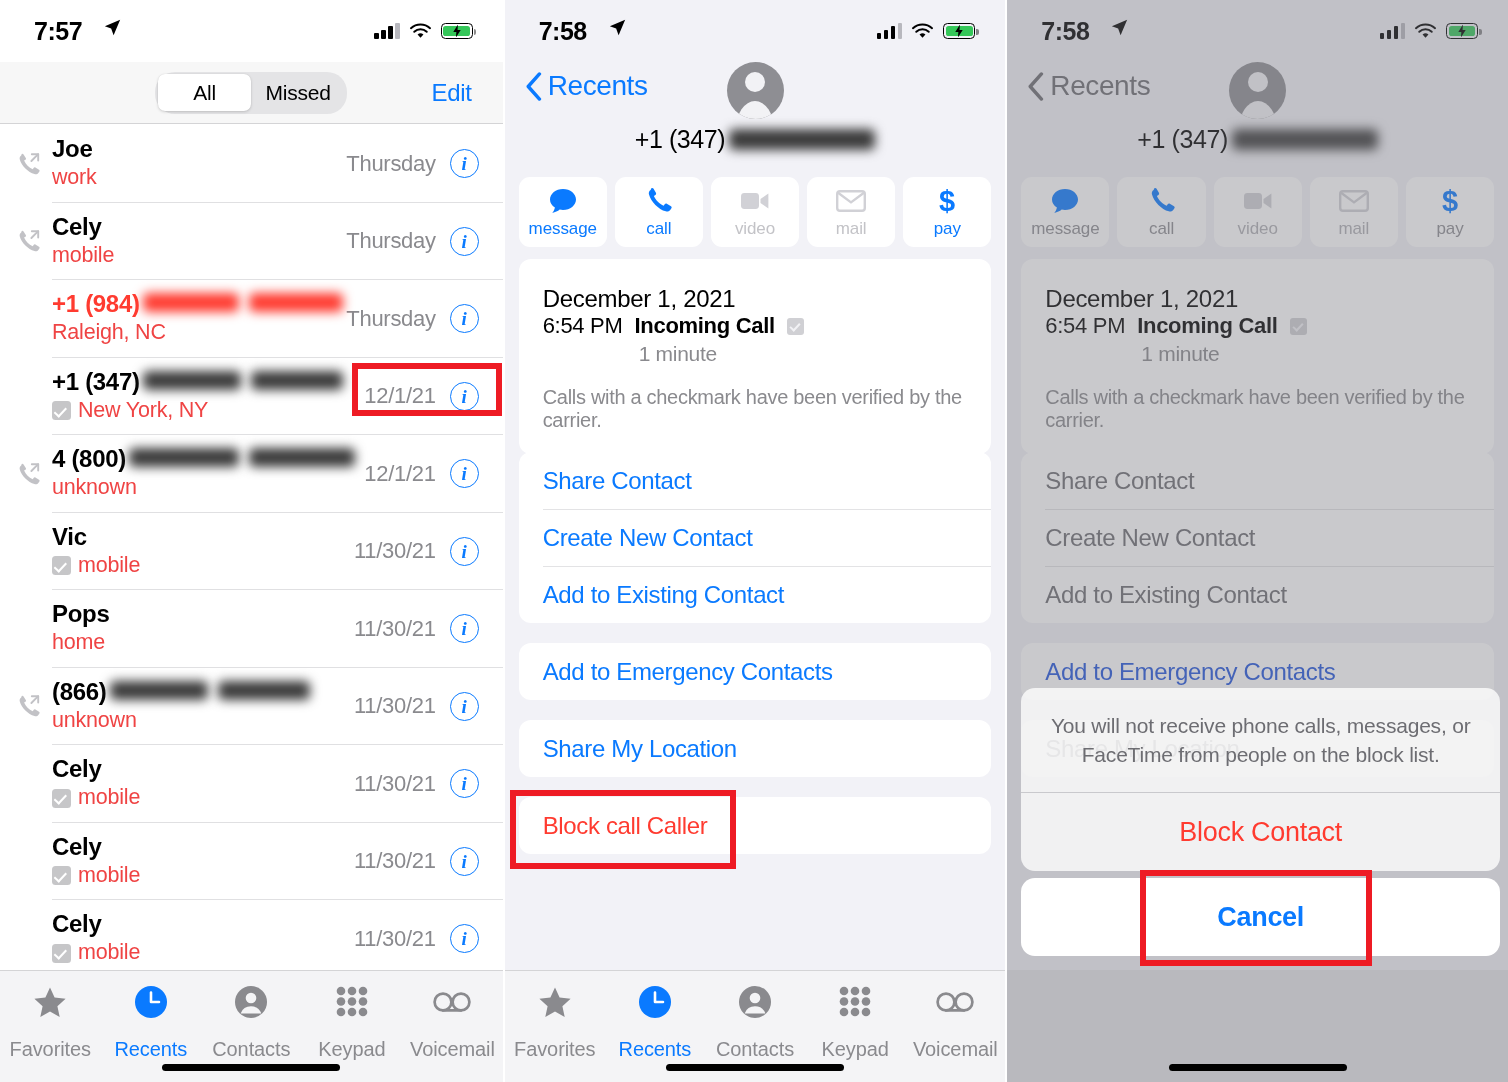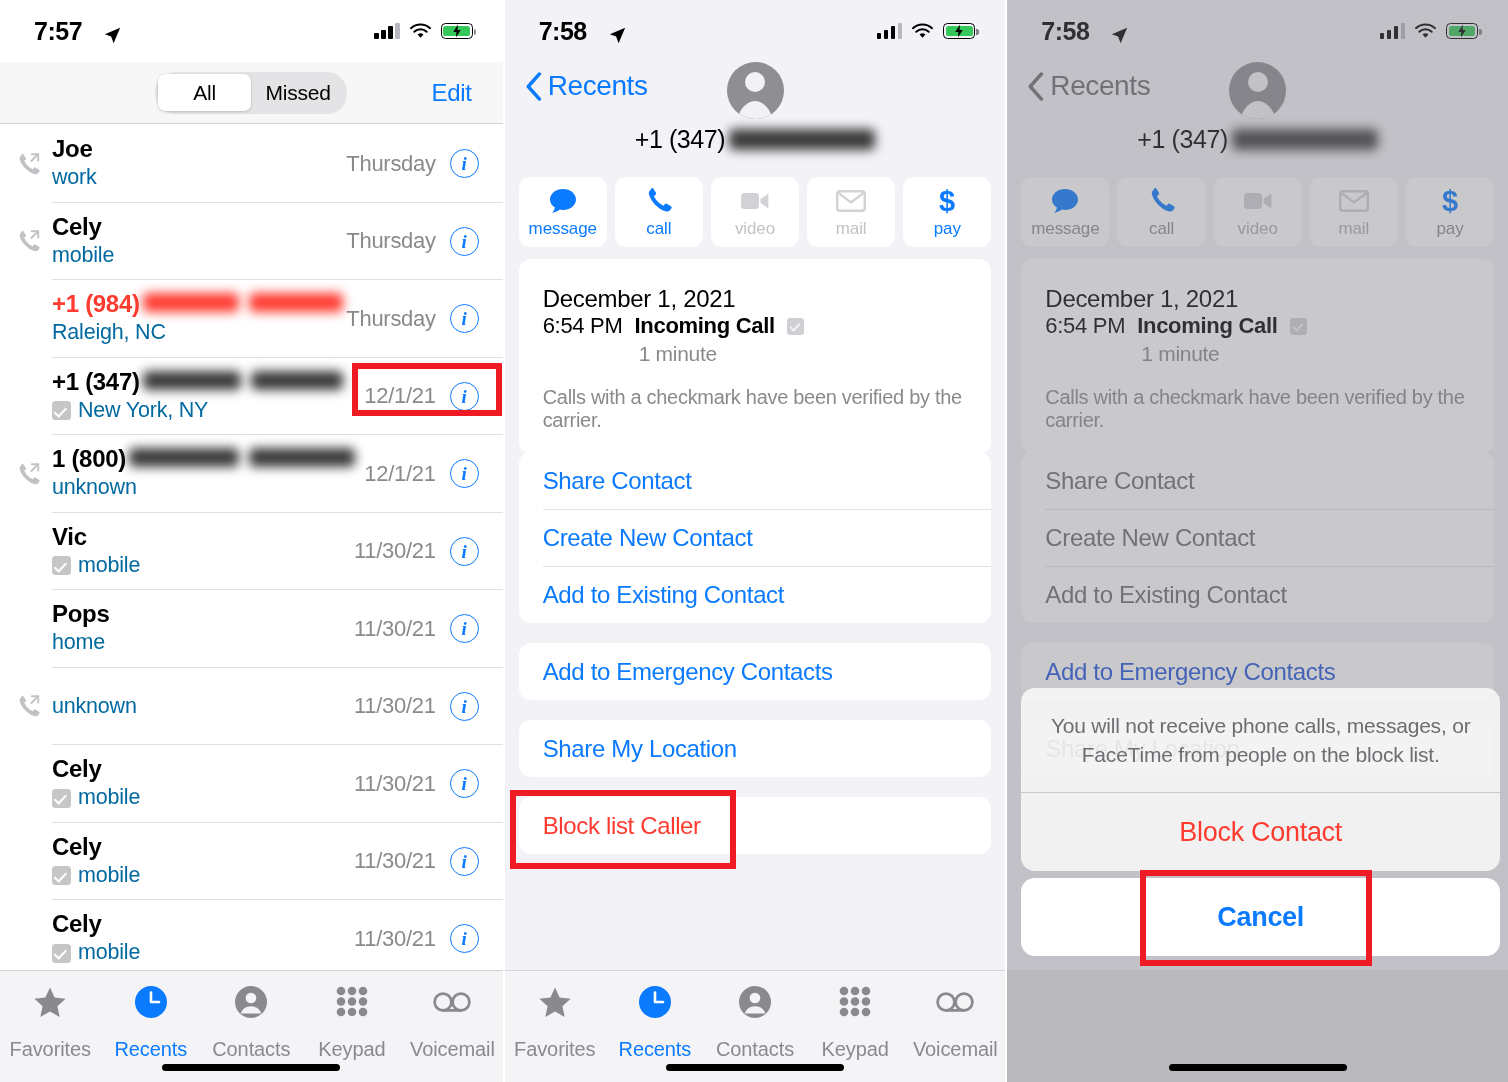--- a/index.html
+++ b/index.html
@@ -11,21 +11,21 @@
   }
   .stage { position:relative; width:1508px; height:1082px; display:flex; }
 
   .phone { position:relative; width:503px; height:1082px; overflow:hidden; background:#ffffff; }
   .phone.p2 { border-left:2px solid #ffffff; }
   .phone.p3 { border-left:2px solid #ffffff; }
 
   
   .statusbar { position:absolute; top:0; left:0; right:0; height:62px; display:flex;
                align-items:center; justify-content:space-between; padding:0 30px 0 34px; z-index:5; }
-  .sb-left { display:flex; align-items:flex-end; gap:22px; }
+  .sb-left { display:flex; align-items:flex-start; gap:22px; }
   .sb-time { font-size:25px; font-weight:bold; letter-spacing:-0.5px; color:#000; line-height:1; }
   .loc-arrow { width:17px; height:17px; display:block; }
   .sb-right { display:flex; align-items:center; gap:9px; }
   .signal { display:flex; align-items:flex-end; gap:2.5px; height:16px; }
   .signal i { display:block; width:4.5px; background:#000; border-radius:1px; }
   .signal i:nth-child(1){ height:6px; }
   .signal i:nth-child(2){ height:9.5px; }
   .signal i:nth-child(3){ height:13px; }
   .signal i:nth-child(4){ height:16px; background:#b8b8be; }
   .wifi { width:23px; height:17px; }
@@ -49,21 +49,21 @@
 
   .calllist { position:absolute; top:125px; left:0; right:0; bottom:112px; background:#fff; }
   .callrow { position:relative; display:flex; align-items:center; height:77.5px; padding:0 24px 0 0; }
   .callrow .sep { position:absolute; left:52px; right:0; bottom:0; height:1px; background:#e0e0e2; }
   .ico-col { width:52px; display:flex; align-items:center; justify-content:center; padding-left:6px; }
   .out-arrow { width:26px; height:26px; }
   .txt-col { flex:1; min-width:0; padding-left:0; }
   .cr-name { font-size:24px; font-weight:bold; color:#000; letter-spacing:-0.3px;
              line-height:1.12; white-space:nowrap; display:flex; align-items:baseline; }
   .cr-name.red { color:#ff3b30; }
-  .cr-sub { font-size:21.5px; color:#0369a1; letter-spacing:-0.2px; line-height:1.2; margin-top:2px;
+  .cr-sub { font-size:21.5px; color:#ef4444; letter-spacing:-0.2px; line-height:1.2; margin-top:2px;
             display:flex; align-items:center; gap:7px; white-space:nowrap; }
   .vcheck { display:inline-block; width:19px; height:19px; border-radius:3.5px; background:#c6c6c8;
             position:relative; flex:0 0 auto; }
   .vcheck:after { content:""; position:absolute; left:5.3px; top:3.4px; width:5px; height:9.5px;
                   border:solid #fff; border-width:0 2.2px 2.2px 0; transform:rotate(43deg); }
   .blur-num { display:inline-block; border-radius:5px; filter:blur(5.2px); margin-left:3px;
               height:19px; background:#3a3a3a; vertical-align:middle; }
   .blur-num.red { background:#ff3b30; }
   .date-col { display:flex; align-items:center; gap:14px; }
   .cr-date { font-size:22px; color:#8a8a8e; letter-spacing:-0.3px; white-space:nowrap; }
@@ -278,21 +278,21 @@
         <div class="callrow">
           <div class="ico-col">
             <svg class="out-arrow" viewBox="0 0 26 26">
     <path d="M5.2 4.4c-1.3.9-1.9 2.3-1.4 4 .9 3.3 3 6.5 5.6 9.1 2.6 2.6 5.8 4.7 9.1 5.6 1.7.5 3.1-.1 4-1.4l.9-1.3c.4-.6.2-1.3-.4-1.7l-3.6-2.2c-.6-.4-1.4-.2-1.8.4l-.9 1.3c-1.9-.8-3.6-2-5.1-3.5-1.5-1.5-2.7-3.2-3.5-5.1l1.3-.9c.6-.4.8-1.2.4-1.8L7.4 3.3c-.4-.6-1.1-.8-1.7-.4z" fill="#c2c2c6"></path>
     <path d="M15.8 3.2h6.4v6.4" stroke="#c2c2c6" stroke-width="1.9" fill="none" stroke-linecap="round" stroke-linejoin="round"></path>
     <path d="M22.2 3.2 L15.4 10" stroke="#c2c2c6" stroke-width="1.9" fill="none" stroke-linecap="round"></path>
   </svg>
           </div>
      <div class="txt-col">
        <div class="cr-name">
-              <span>1 (800)</span>
+              <span>4 (800)</span>
               <span class="blur-num" style="width:110px;"></span>
               <span class="blur-num" style="width:106px;margin-left:10px;"></span>
             </div>
        <div class="cr-sub">
               <span>unknown</span>
             </div>
      </div>
      <div class="date-col">
        <span class="cr-date">12/1/21</span>
        <span class="info-i">i</span>
@@ -334,20 +334,25 @@
         </div>
         <div class="callrow">
           <div class="ico-col">
             <svg class="out-arrow" viewBox="0 0 26 26">
     <path d="M5.2 4.4c-1.3.9-1.9 2.3-1.4 4 .9 3.3 3 6.5 5.6 9.1 2.6 2.6 5.8 4.7 9.1 5.6 1.7.5 3.1-.1 4-1.4l.9-1.3c.4-.6.2-1.3-.4-1.7l-3.6-2.2c-.6-.4-1.4-.2-1.8.4l-.9 1.3c-1.9-.8-3.6-2-5.1-3.5-1.5-1.5-2.7-3.2-3.5-5.1l1.3-.9c.6-.4.8-1.2.4-1.8L7.4 3.3c-.4-.6-1.1-.8-1.7-.4z" fill="#c2c2c6"></path>
     <path d="M15.8 3.2h6.4v6.4" stroke="#c2c2c6" stroke-width="1.9" fill="none" stroke-linecap="round" stroke-linejoin="round"></path>
     <path d="M22.2 3.2 L15.4 10" stroke="#c2c2c6" stroke-width="1.9" fill="none" stroke-linecap="round"></path>
   </svg>
           </div>
      <div class="txt-col">
+       <div class="cr-name">
+              <span>(866)</span>
+              <span class="blur-num" style="width:98px;"></span>
+              <span class="blur-num" style="width:92px;margin-left:10px;"></span>
+            </div>
        <div class="cr-sub">
               <span>unknown</span>
             </div>
      </div>
      <div class="date-col">
        <span class="cr-date">11/30/21</span>
        <span class="info-i">i</span>
      </div>
      <span class="sep"></span>
         </div>
@@ -574,21 +579,21 @@
           <div class="menu-item">Create New Contact</div>
           <div class="menu-item">Add to Existing Contact</div>
         </div>
       <div class="card menu-card card-g2" id="p2g2">
           <div class="menu-item">Add to Emergency Contacts</div>
         </div>
       <div class="card menu-card card-g3" id="p2g3">
           <div class="menu-item">Share My Location</div>
         </div>
       <div class="card menu-card card-g4" id="p2g4">
-          <div class="menu-item danger">Block list Caller</div>
+          <div class="menu-item danger">Block call Caller</div>
         </div>
 
       <div class="tabbar" id="tabbar2">
           <div class="tab">
             <span class="tab-ico">
               <svg width="34" height="33" viewBox="0 0 34 33">
                 <path d="M17 1.5 l4.6 10.1 11 1.2 -8.2 7.4 2.3 10.9 -9.7-5.6 -9.7 5.6 2.3-10.9 -8.2-7.4 11-1.2Z" fill="#8a8a8e"></path>
               </svg>
             </span>
                  <span class="tab-lbl">Favorites</span>

